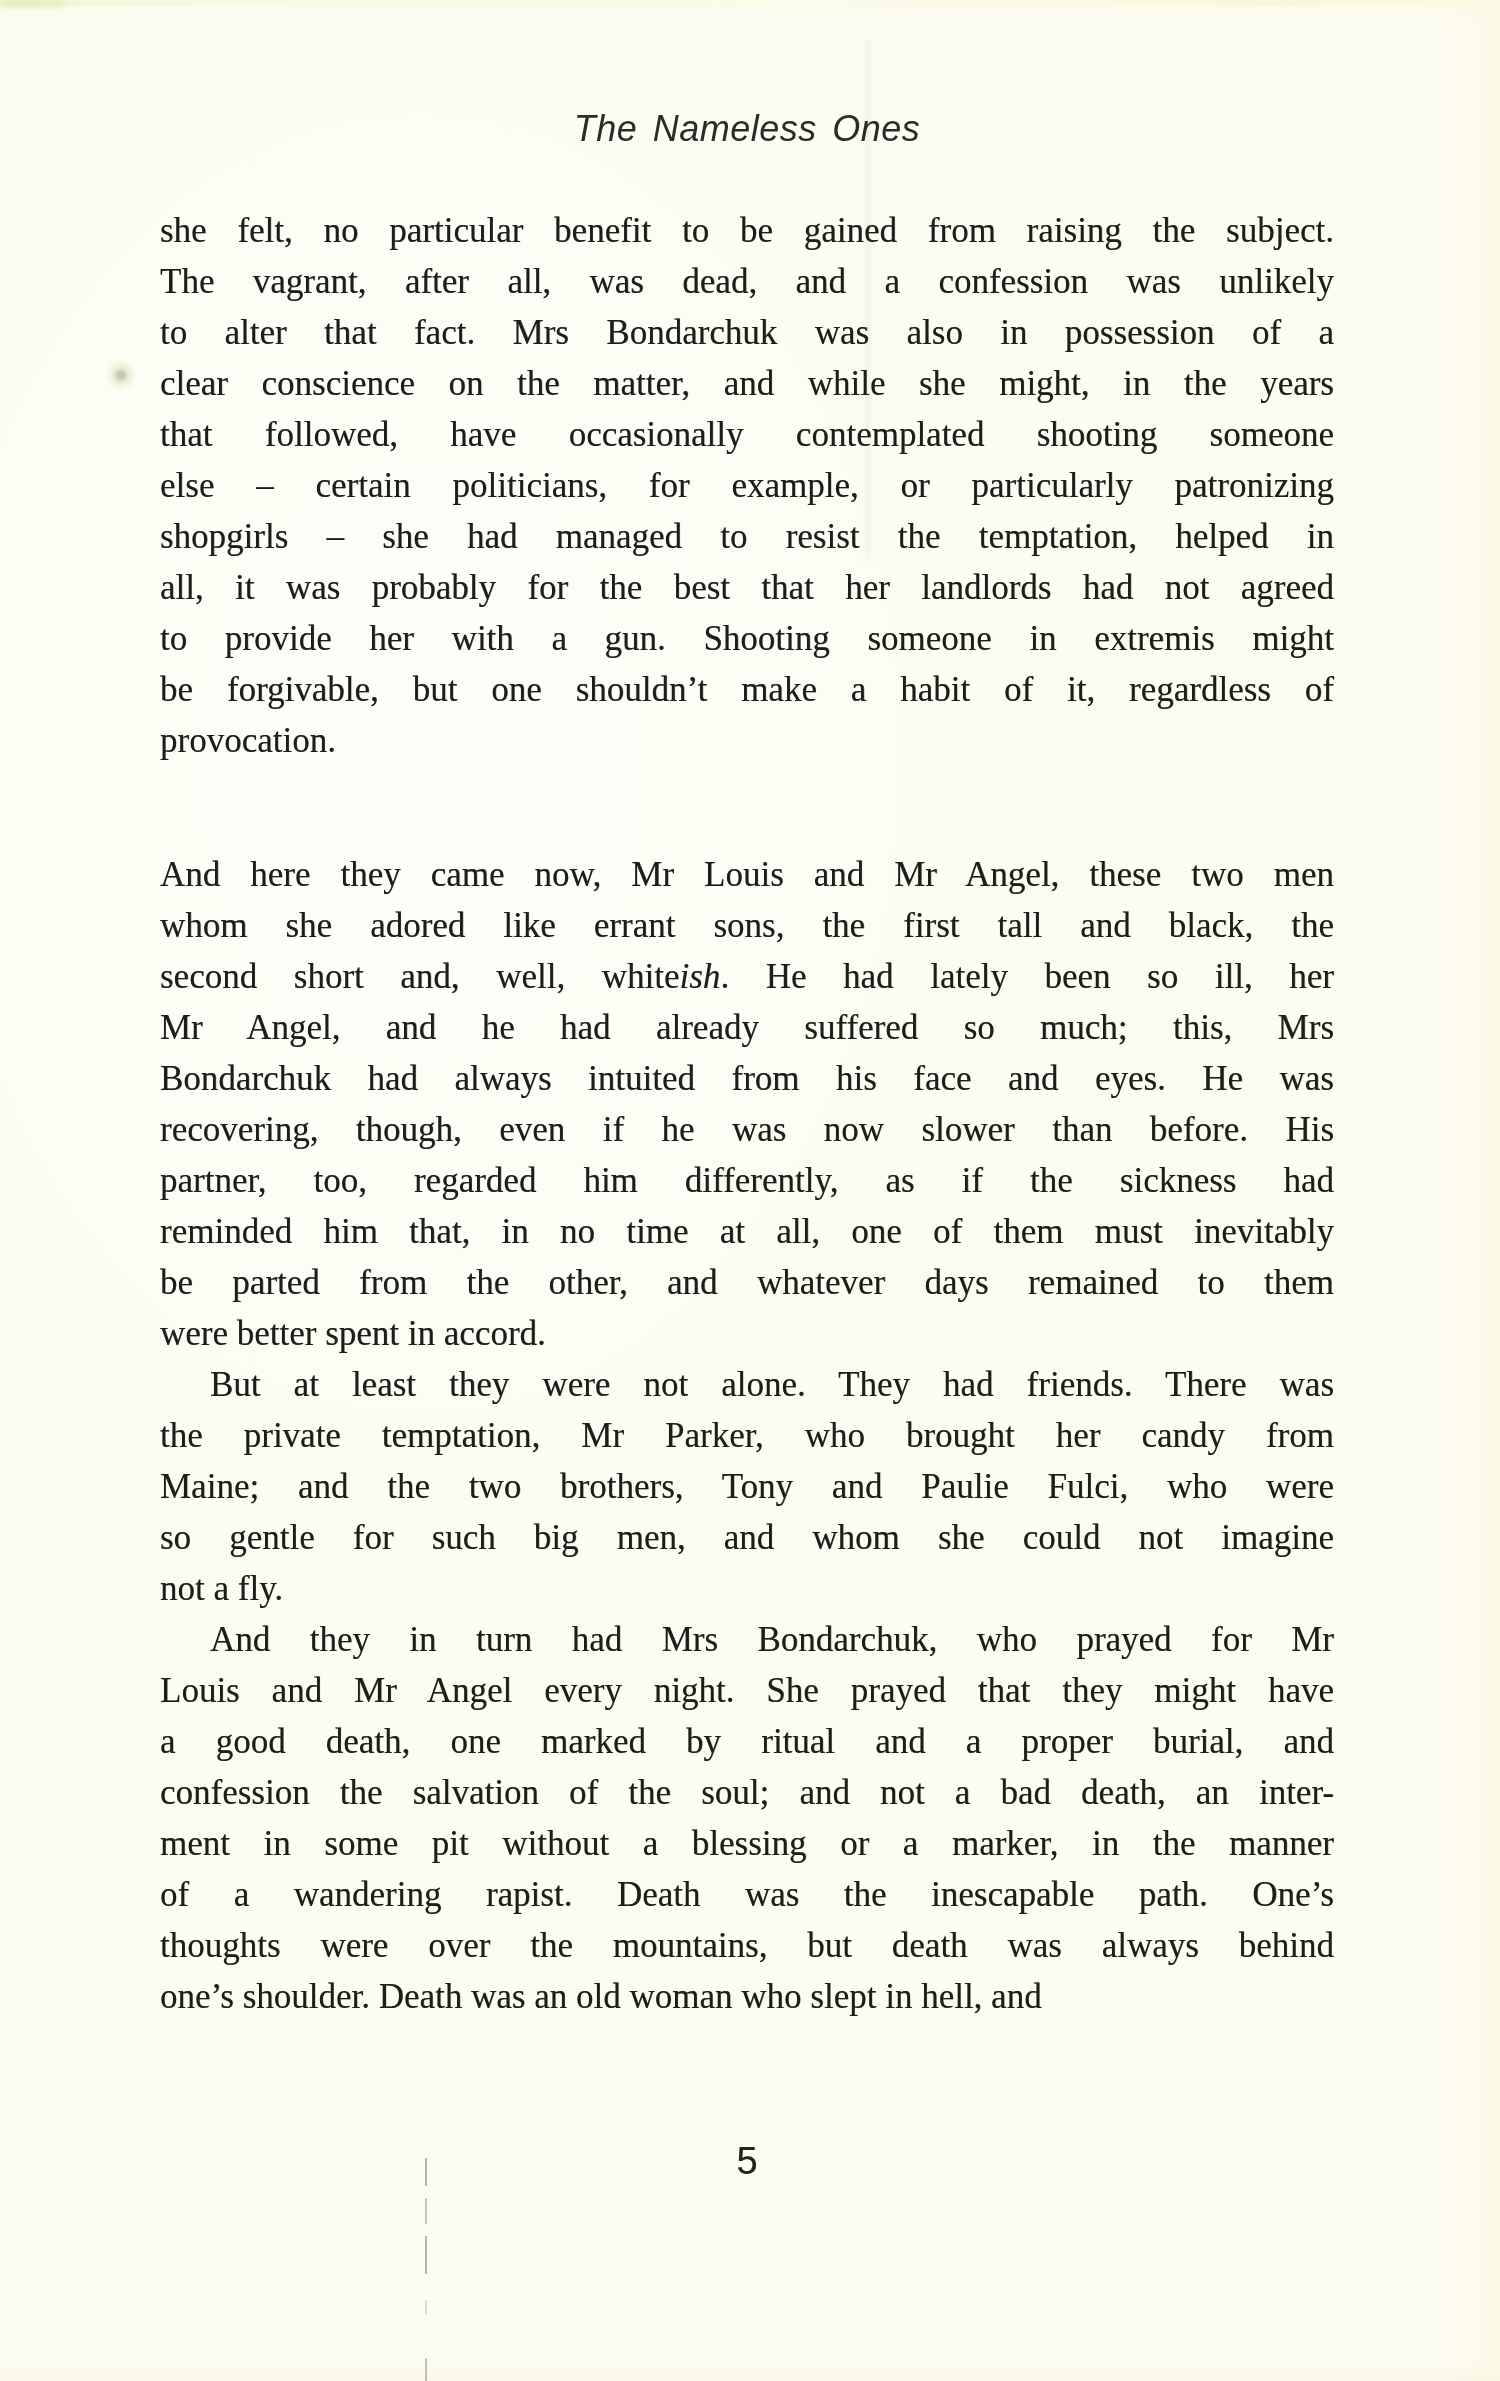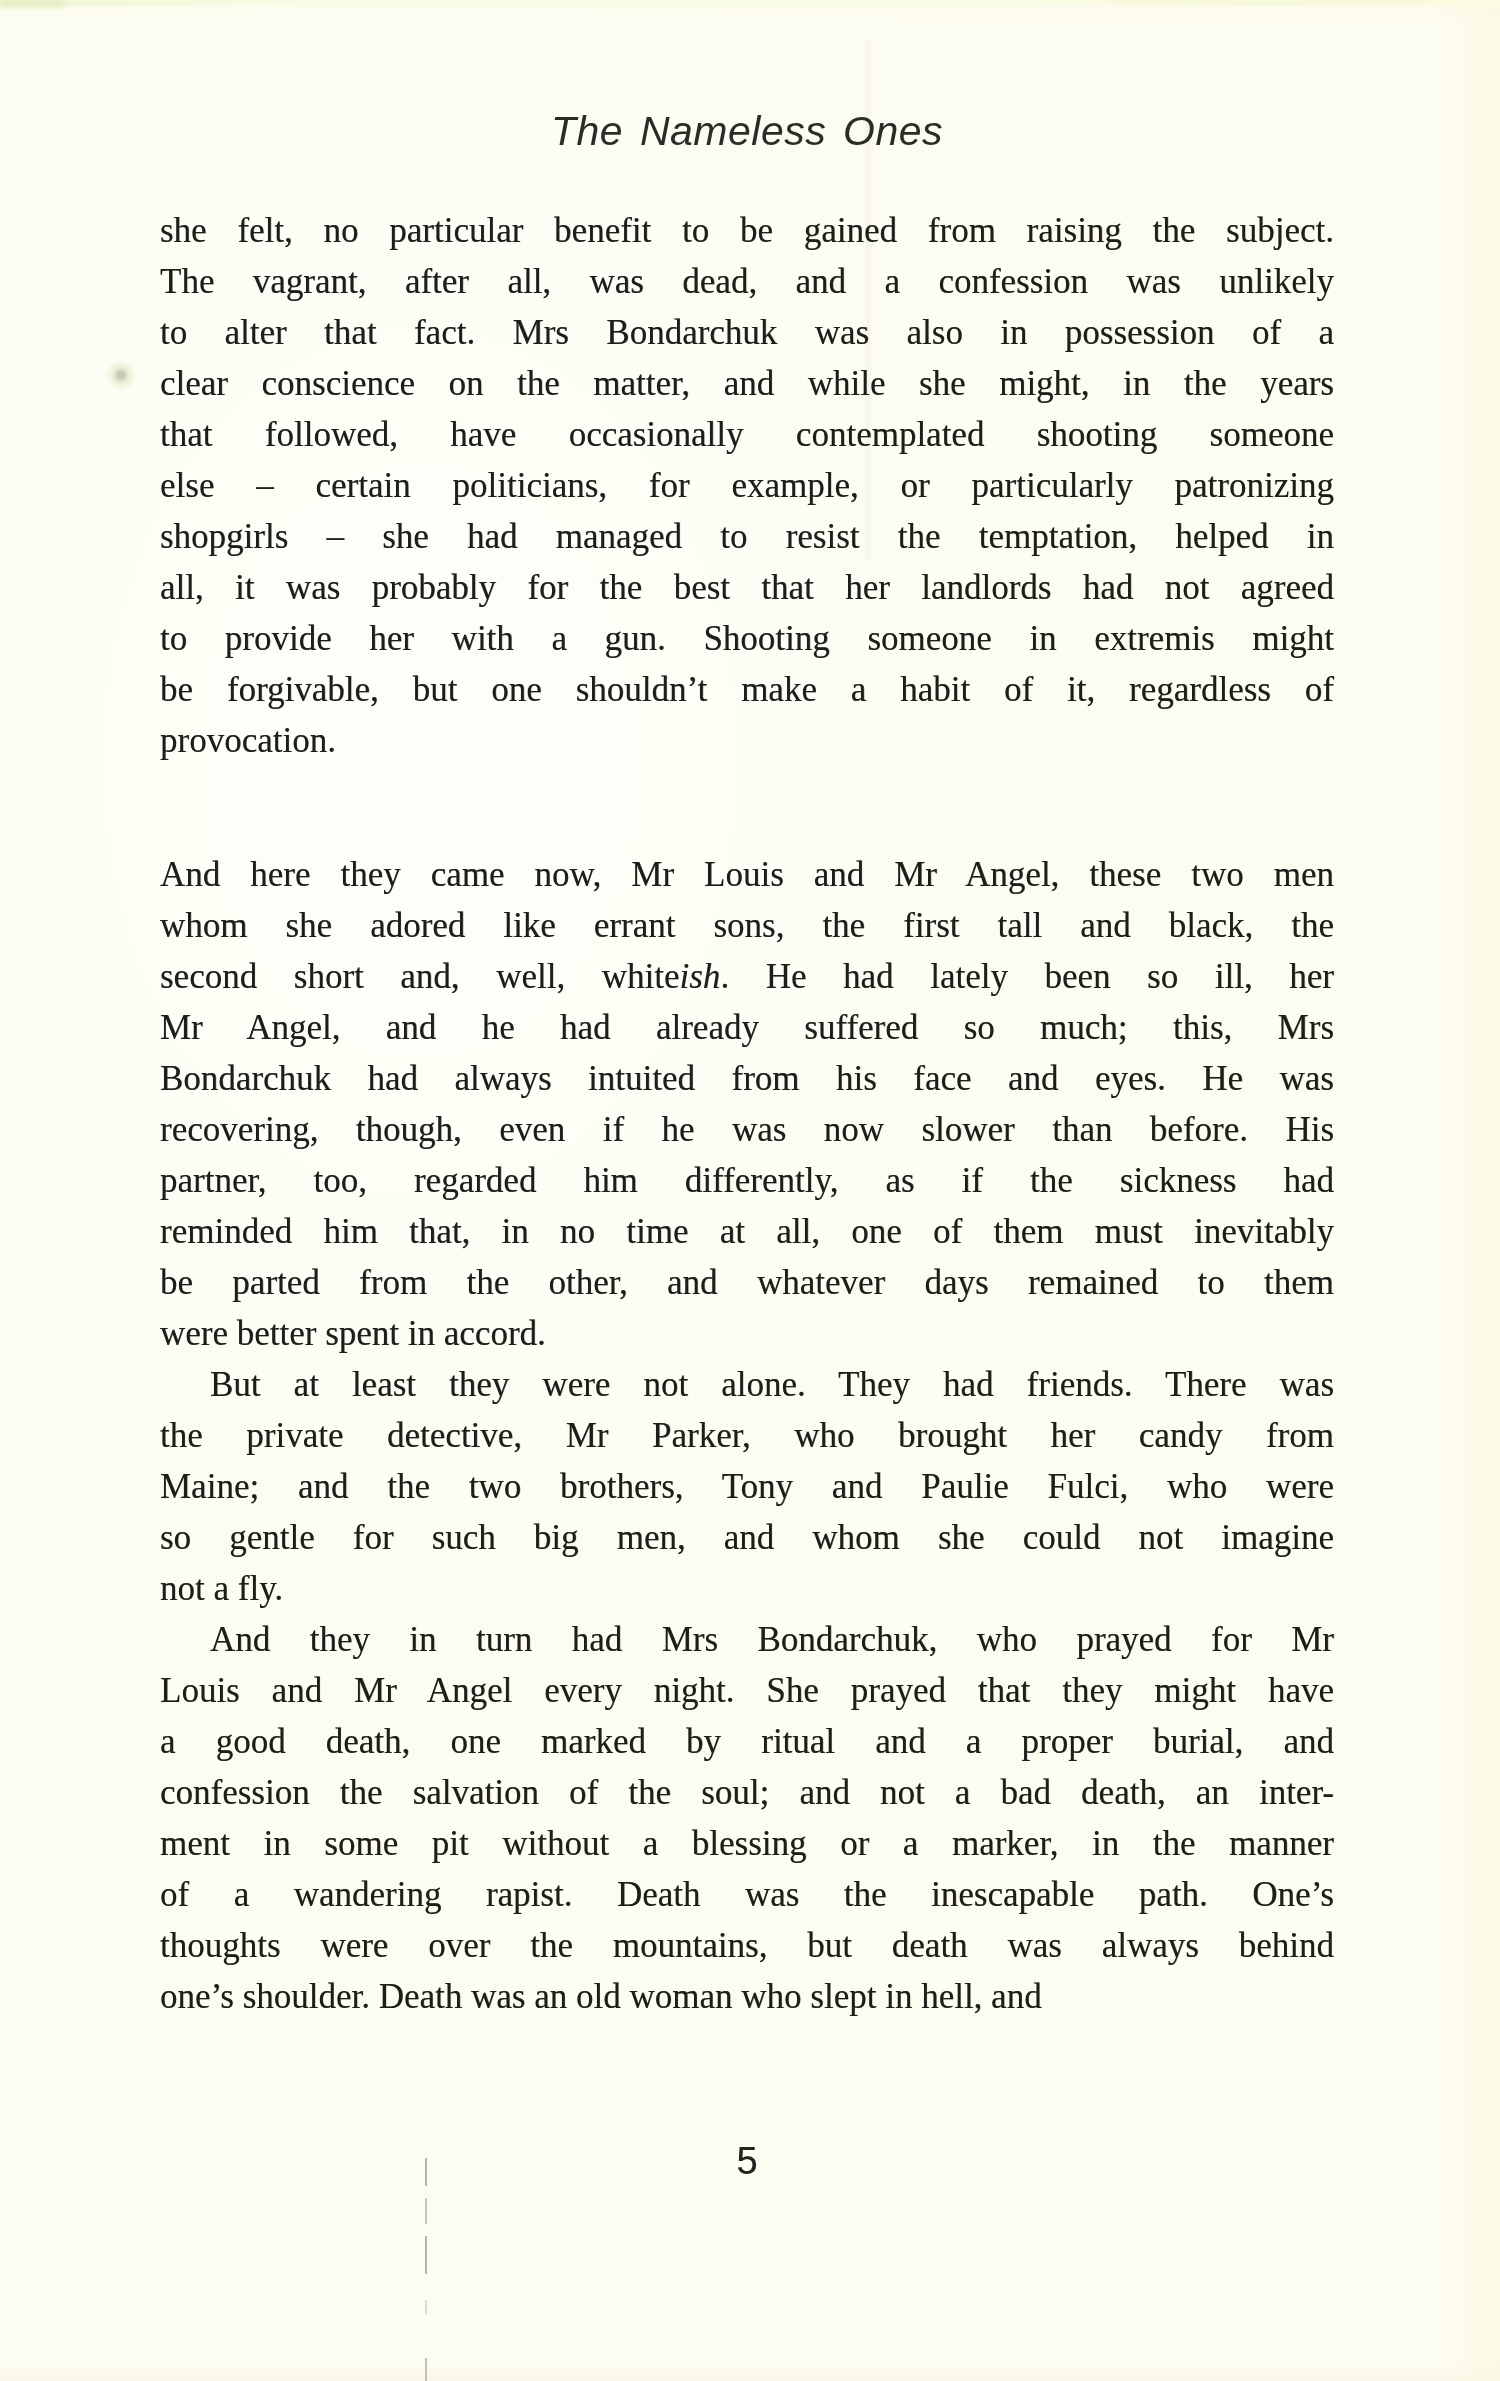--- a/index.html
+++ b/index.html
@@ -54,21 +54,21 @@
   .vdash.d3 { top: 2236px; height: 38px; }
   .vdash.d4 { top: 2300px; height: 14px; opacity: 0.45; }
   .vdash.d5 { top: 2358px; height: 23px; opacity: 0.8; }
 
   .running-header {
     position: absolute;
     left: 160px; width: 1174px; top: 108px;
     text-align: center;
     font-family: "Liberation Sans", "DejaVu Sans", sans-serif;
     font-style: italic;
-    font-size: 41px;
+    font-size: 36px;
     letter-spacing: 0.5px;
     word-spacing: 5px;
     color: #2c2b28;
   }
 
   .text-block {
     position: absolute;
     left: 160px; top: 205px; width: 1174px;
     font-size: 35px;
     color: #1f1d1a;
@@ -135,21 +135,21 @@
       <div class="line">Mr Angel, and he had already suffered so much; this, Mrs</div>
       <div class="line">Bondarchuk had always intuited from his face and eyes. He was</div>
       <div class="line">recovering, though, even if he was now slower than before. His</div>
       <div class="line">partner, too, regarded him differently, as if the sickness had</div>
       <div class="line">reminded him that, in no time at all, one of them must inevitably</div>
       <div class="line">be parted from the other, and whatever days remained to them</div>
       <div class="line flush">were better spent in accord.</div>
     </div>
     <div class="paragraph">
       <div class="line indent">But at least they were not alone. They had friends. There was</div>
-      <div class="line">the private detective, Mr Parker, who brought her candy from</div>
+      <div class="line">the private temptation, Mr Parker, who brought her candy from</div>
       <div class="line">Maine; and the two brothers, Tony and Paulie Fulci, who were</div>
       <div class="line">so gentle for such big men, and whom she could not imagine</div>
       <div class="line flush">not a fly.</div>
     </div>
     <div class="paragraph">
       <div class="line indent">And they in turn had Mrs Bondarchuk, who prayed for Mr</div>
       <div class="line">Louis and Mr Angel every night. She prayed that they might have</div>
       <div class="line">a good death, one marked by ritual and a proper burial, and</div>
       <div class="line">confession the salvation of the soul; and not a bad death, an inter-</div>
       <div class="line">ment in some pit without a blessing or a marker, in the manner</div>

